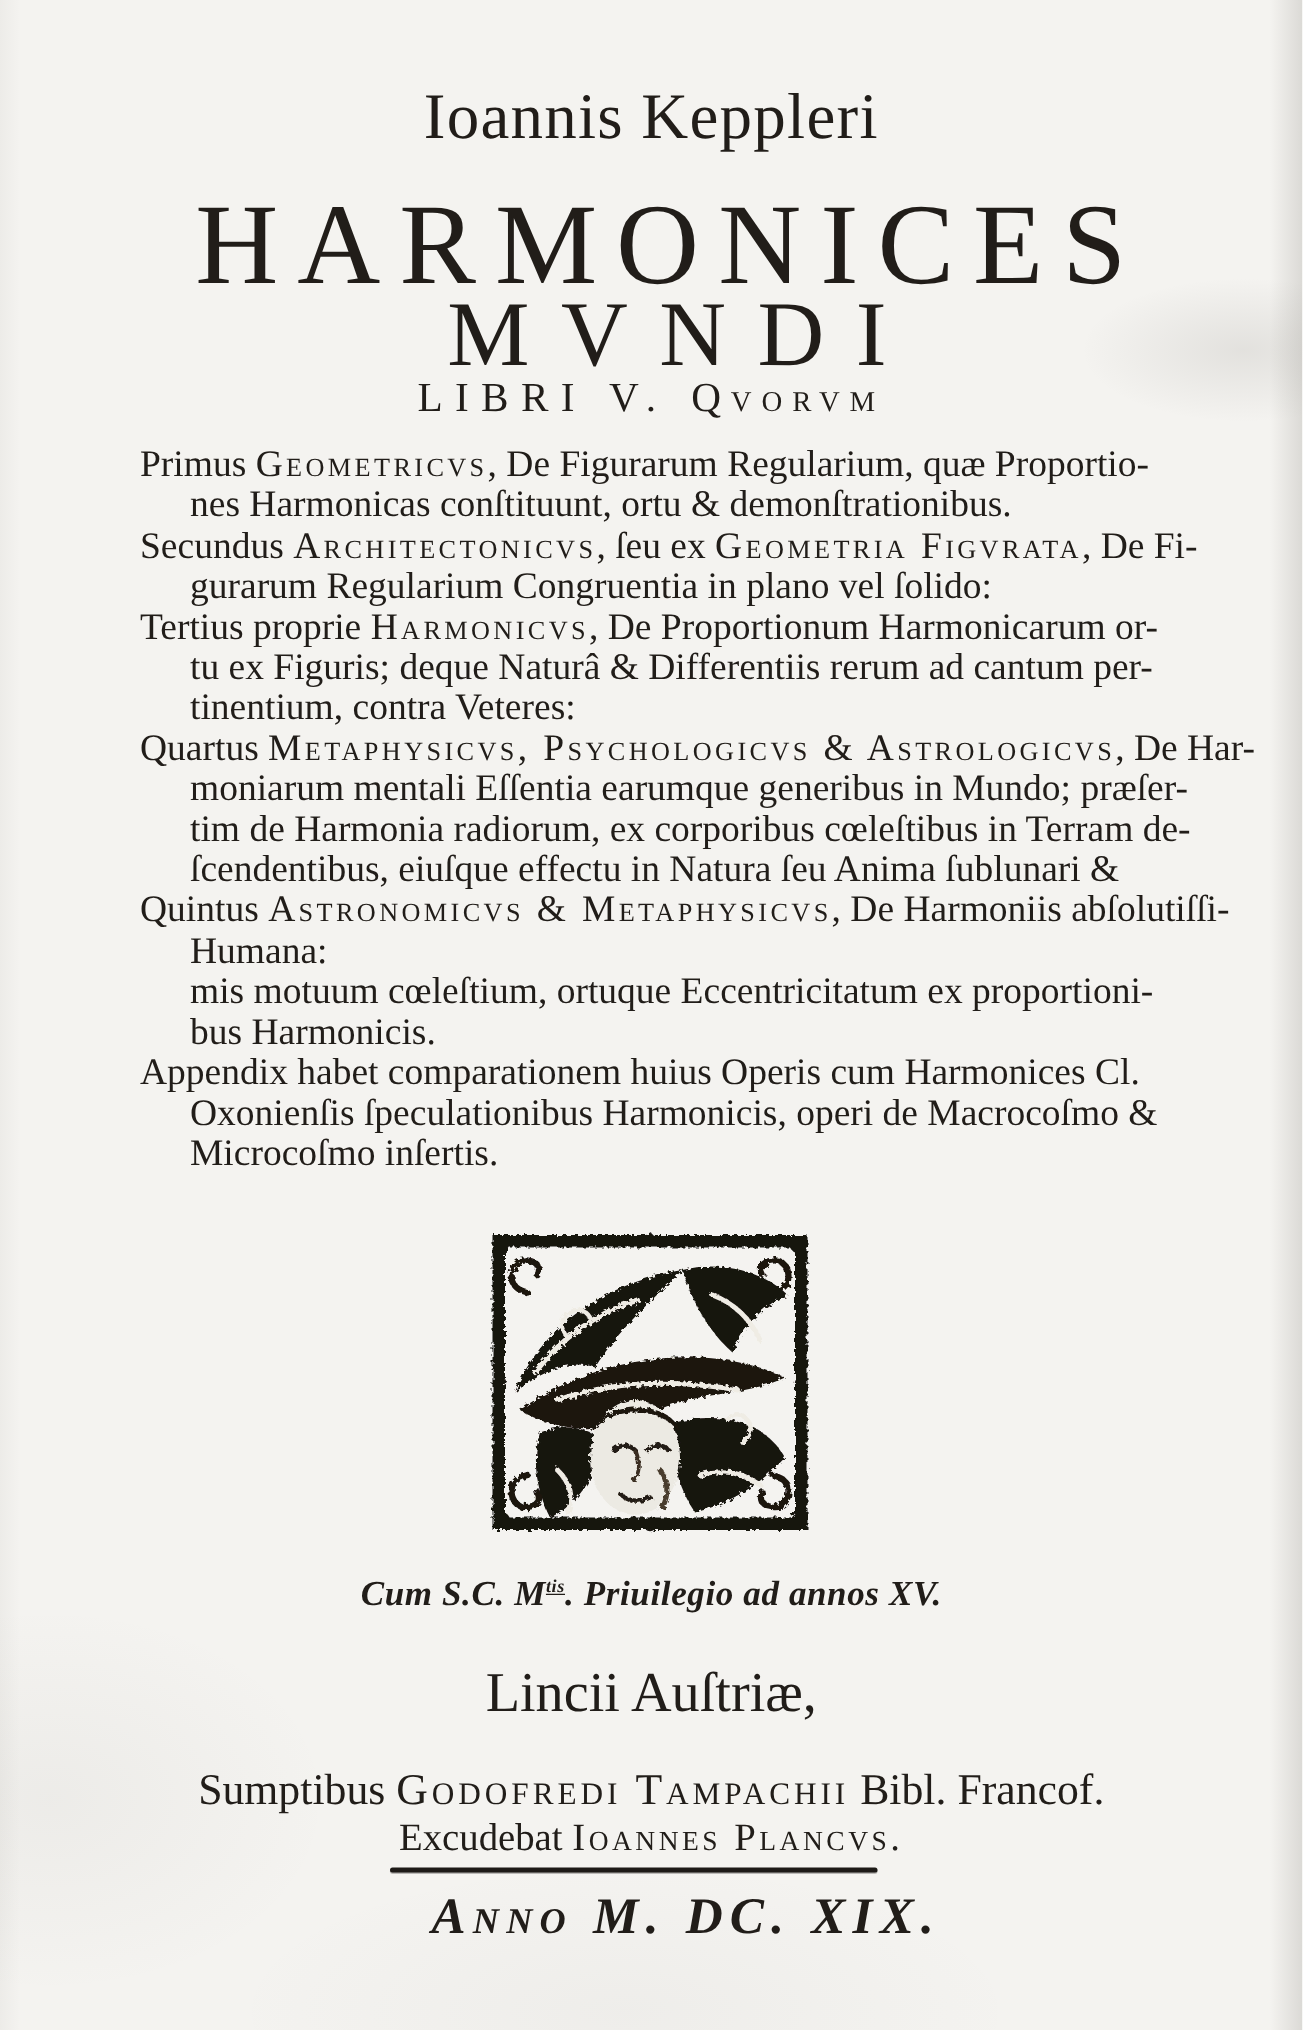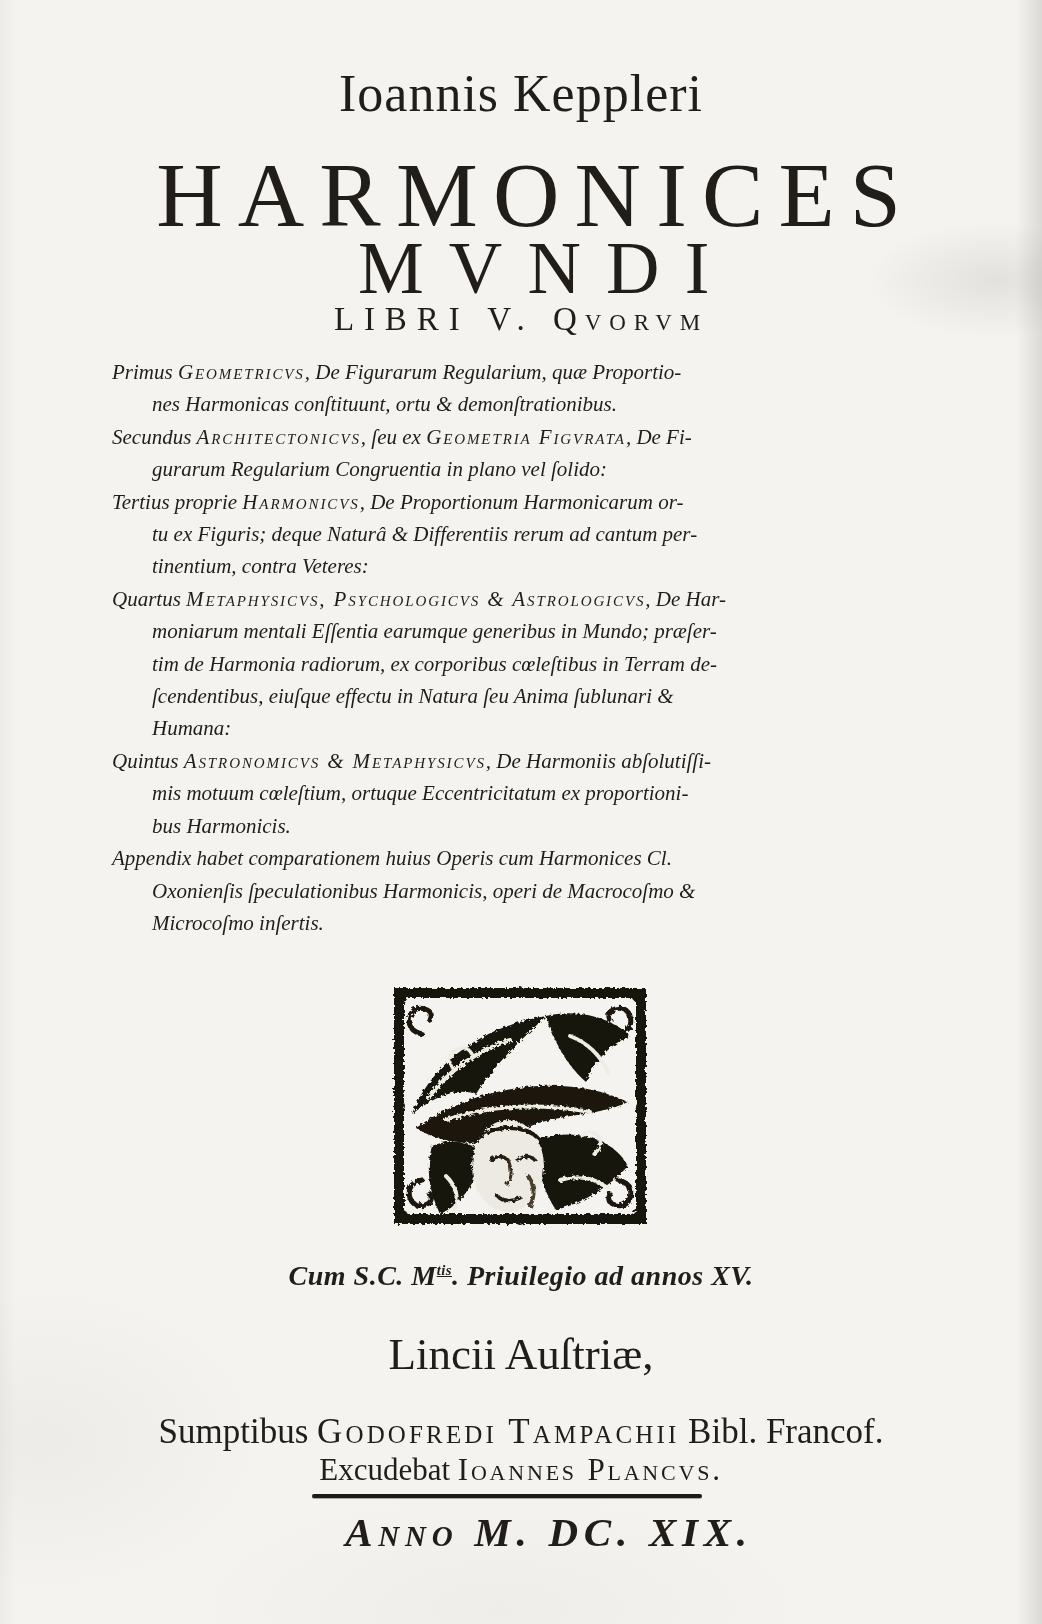--- a/index.html
+++ b/index.html
@@ -22,21 +22,21 @@
       radial-gradient(420px 160px at 500px 1610px, rgba(100,96,90,0.04), rgba(0,0,0,0) 75%);
   }
   .center{position:absolute;left:0;width:100%;text-align:center;white-space:nowrap;}
 
   .author{top:64px;font-size:52px;letter-spacing:1px;}
   .main-title{top:142px;font-size:92px;letter-spacing:0.165em;padding-left:0.165em;font-weight:400;}
   .sub-title{top:226px;font-size:74px;letter-spacing:0.34em;padding-left:0.34em;}
   .books-heading{top:301px;font-size:33px;}
 
   .argument{position:absolute;left:112px;top:356px;width:846px;
-    font-size:21px;line-height:32.4px;font-style:italic;}
+    font-size:30px;line-height:32.4px;}
   .line{white-space:nowrap;}
   .line.cont{padding-left:40px;}
 
   .seg-r{}
   .seg-i{font-style:italic;}
   .seg-sup{font-style:italic;font-size:0.52em;vertical-align:super;text-decoration:underline;}
   .seg-sc{font-variant:small-caps;letter-spacing:0.09em;}
   .seg-sp{letter-spacing:0.30em;}
   .seg-scq{font-variant:small-caps;letter-spacing:0.24em;}
 
@@ -67,22 +67,22 @@
       <div class="line cont"><span class="seg-r">nes Harmonicas conſtituunt, ortu &amp; demonſtrationibus.</span></div>
       <div class="line"><span class="seg-r">Secundus </span><span class="seg-sc">Architectonicvs</span><span class="seg-r">, ſeu ex </span><span class="seg-sc">Geometria Figvrata</span><span class="seg-r">, De Fi-</span></div>
       <div class="line cont"><span class="seg-r">gurarum Regularium Congruentia in plano vel ſolido:</span></div>
       <div class="line"><span class="seg-r">Tertius proprie </span><span class="seg-sc">Harmonicvs</span><span class="seg-r">, De Proportionum Harmonicarum or-</span></div>
       <div class="line cont"><span class="seg-r">tu ex Figuris; deque Naturâ &amp; Differentiis rerum ad cantum per-</span></div>
       <div class="line cont"><span class="seg-r">tinentium, contra Veteres:</span></div>
       <div class="line"><span class="seg-r">Quartus </span><span class="seg-sc">Metaphysicvs, Psychologicvs &amp; Astrologicvs</span><span class="seg-r">, De Har-</span></div>
       <div class="line cont"><span class="seg-r">moniarum mentali Eſſentia earumque generibus in Mundo; præſer-</span></div>
       <div class="line cont"><span class="seg-r">tim de Harmonia radiorum, ex corporibus cœleſtibus in Terram de-</span></div>
       <div class="line cont"><span class="seg-r">ſcendentibus, eiuſque effectu in Natura ſeu Anima ſublunari &amp;</span></div>
+      <div class="line"><span class="seg-r">Quintus </span><span class="seg-sc">Astronomicvs &amp; Metaphysicvs</span><span class="seg-r">, De Harmoniis abſolutiſſi-</span></div>
       <div class="line cont"><span class="seg-r">Humana:</span></div>
-      <div class="line"><span class="seg-r">Quintus </span><span class="seg-sc">Astronomicvs &amp; Metaphysicvs</span><span class="seg-r">, De Harmoniis abſolutiſſi-</span></div>
       <div class="line cont"><span class="seg-r">mis motuum cœleſtium, ortuque Eccentricitatum ex proportioni-</span></div>
       <div class="line cont"><span class="seg-r">bus Harmonicis.</span></div>
       <div class="line"><span class="seg-r">Appendix habet comparationem huius Operis cum Harmonices Cl.</span></div>
       <div class="line cont"><span class="seg-r">Oxonienſis ſpeculationibus Harmonicis, operi de Macrocoſmo &amp;</span></div>
       <div class="line cont"><span class="seg-r">Microcoſmo inſertis.</span></div>
     </div>
 
   <div class="ornament-wrap">
     <svg width="264" height="258" viewBox="0 0 264 258" aria-hidden="true">
       <defs>

